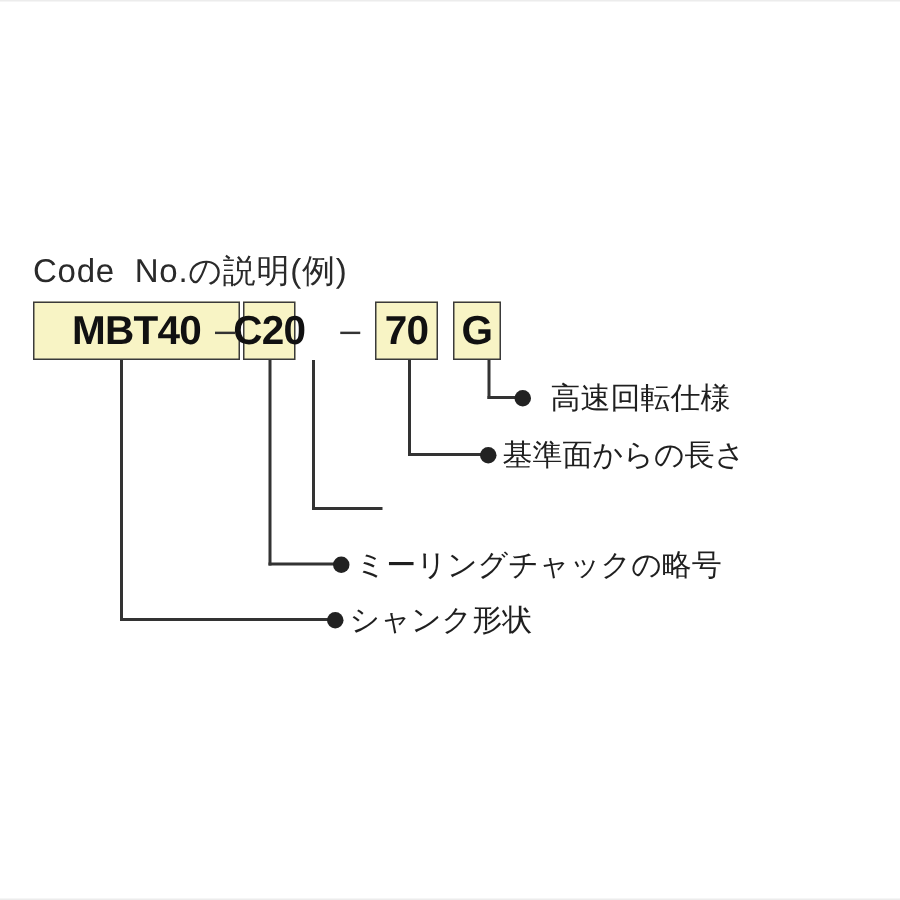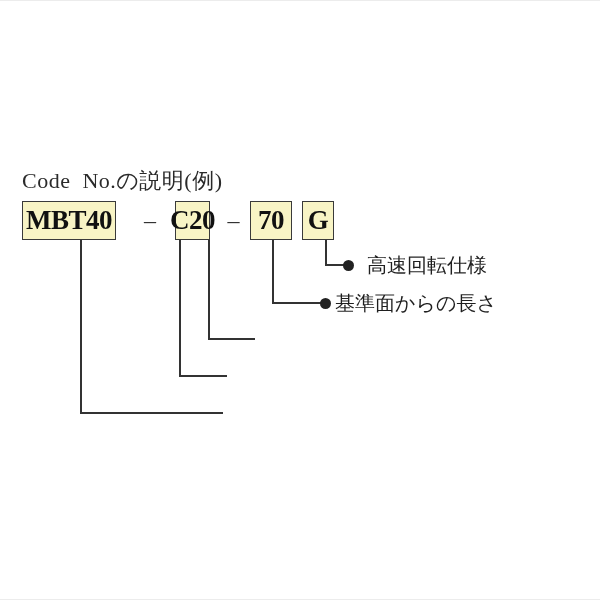--- a/index.html
+++ b/index.html
@@ -6,42 +6,42 @@
     --box-fill:#f8f4c5;
     --box-border:#3a3a3a;
     --line:#333333;
     --ink:#1f1f1f;
   }
   html,body{margin:0;padding:0;background:#fff;}
   .screen{
     position:relative;
     width:600px;height:600px;
     background:#ffffff;
-    font-family:Liberation Serif, serif;
+    font-family:Liberation Sans, sans-serif;
     overflow:hidden;
     border-top:1px solid #ececec;
     border-bottom:1px solid #ececec;
     box-sizing:border-box;
   }
   .title{
     position:absolute;left:22px;top:165px;
     font-size:22px;line-height:30px;color:#2a2a2a;
     white-space:pre;letter-spacing:0.5px;
   }
   .box{
     position:absolute;top:200px;height:39px;
     box-sizing:border-box;
     background:var(--box-fill);
     border:1.5px solid var(--box-border);
     display:flex;align-items:center;justify-content:center;
     font-weight:bold;font-size:27px;color:#111;
     letter-spacing:-0.5px;
   }
-  .b-mbt40{left:22px;width:94px}
-  .b-c20{left:175px;width:35px}
+  .b-mbt40{left:22px;width:138px}
+  .b-c20{left:162px;width:35px}
   .b-70{left:250px;width:42px}
   .b-g{left:302px;width:32px}
   .dash{
     position:absolute;top:200px;height:39px;
     display:flex;align-items:center;justify-content:center;
     font-size:24px;color:#333;
   }
   .d1{left:138px;width:24px}
   .d2{left:217px;width:33px}
   .conn{
@@ -93,14 +93,22 @@
   <div class="conn c-mbt"></div>
 
   <div class="row r2">
     <span class="bullet"></span>
     <span class="legend-label">基準面からの長さ</span>
   </div>
   <div class="row r1">
     <span class="bullet"></span>
     <span class="legend-label">高速回転仕様</span>
   </div>
+  <div class="row r4">
+    <span class="bullet"></span>
+    <span class="legend-label">ミーリングチャックの略号</span>
+  </div>
+  <div class="row r5">
+    <span class="bullet"></span>
+    <span class="legend-label">シャンク形状</span>
+  </div>
 
 </div>
 
 </body></html>

